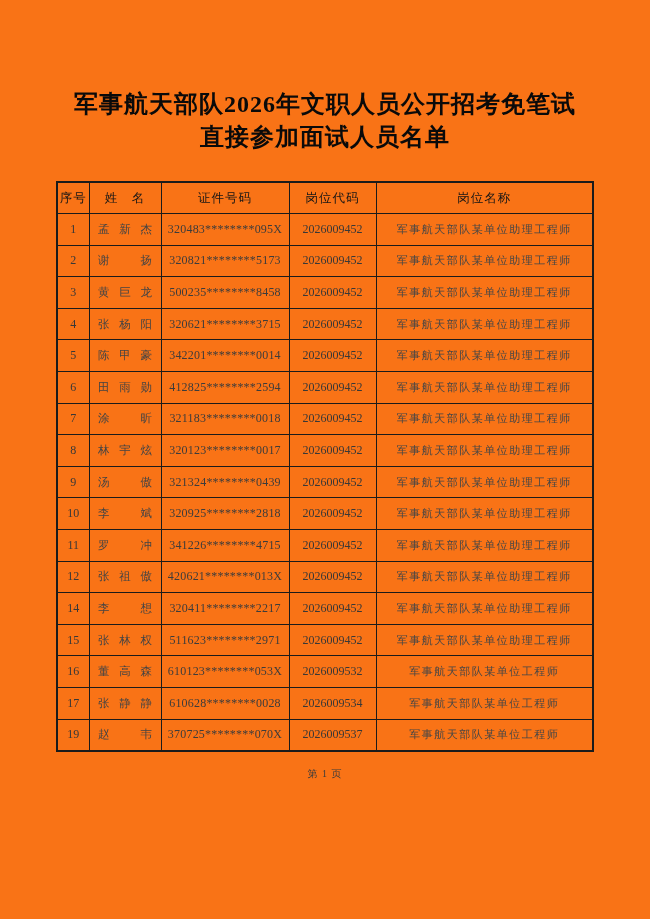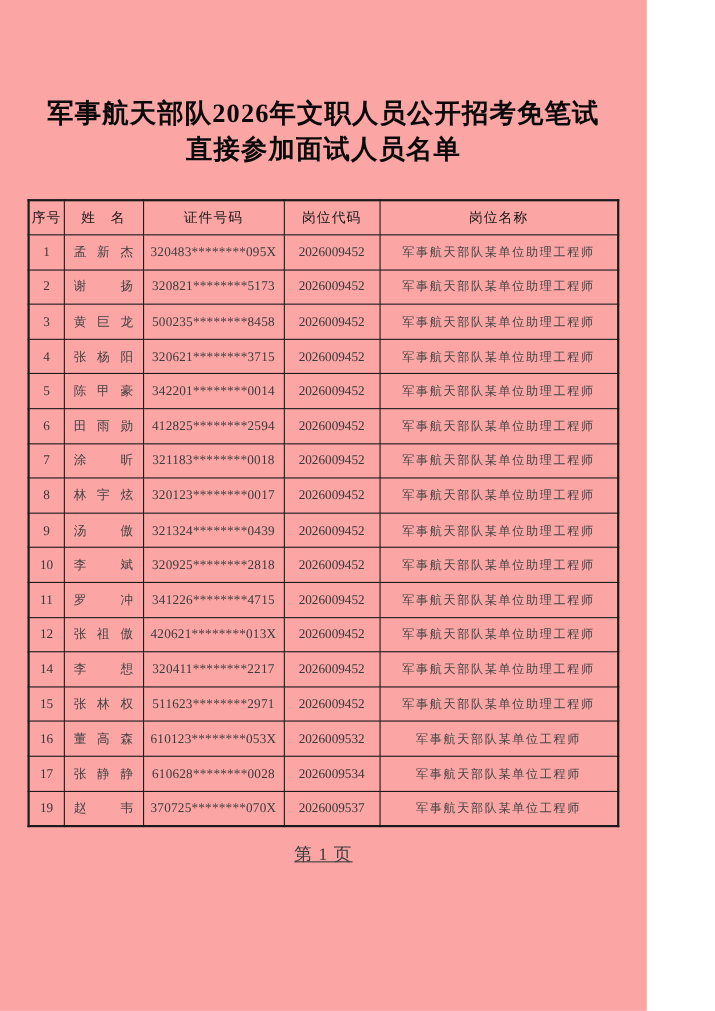--- a/index.html
+++ b/index.html
@@ -2,23 +2,23 @@
 <html><head>
 <meta charset="utf-8">
 <style>
   * { margin: 0; padding: 0; box-sizing: border-box; }
   html, body {
     width: 650px;
     background: #ffffff;
     font-family: "Liberation Serif", "DejaVu Serif", serif;
   }
   .page {
-    width: 588px;
+    width: 650px;
     height: 919px;
-    background: #fca5a5;
+    background: #f97316;
     overflow: hidden;
   }
   .doc-title {
     margin-top: 88px;
     text-align: center;
     font-size: 24px;
     font-weight: bold;
     color: #0a0a0a;
     line-height: 33px;
     letter-spacing: 1px;
@@ -62,24 +62,23 @@
   }
   td.pos-name {
     font-size: 11px;
     letter-spacing: 1.5px;
     color: #464646;
   }
   td.id-num { letter-spacing: 0.2px; margin-left: 46px; }
   .page-footer {
     margin-top: 15px;
     text-align: center;
-    font-size: 16px;
+    font-size: 10px;
     color: #3c3c3c;
     letter-spacing: 1px;
-    text-decoration: underline;
   }
 </style>
 </head>
 <body>
 
 <div class="page">
 
   <div class="doc-title">
     <div>军事航天部队2026年文职人员公开招考免笔试</div>
     <div>直接参加面试人员名单</div>

